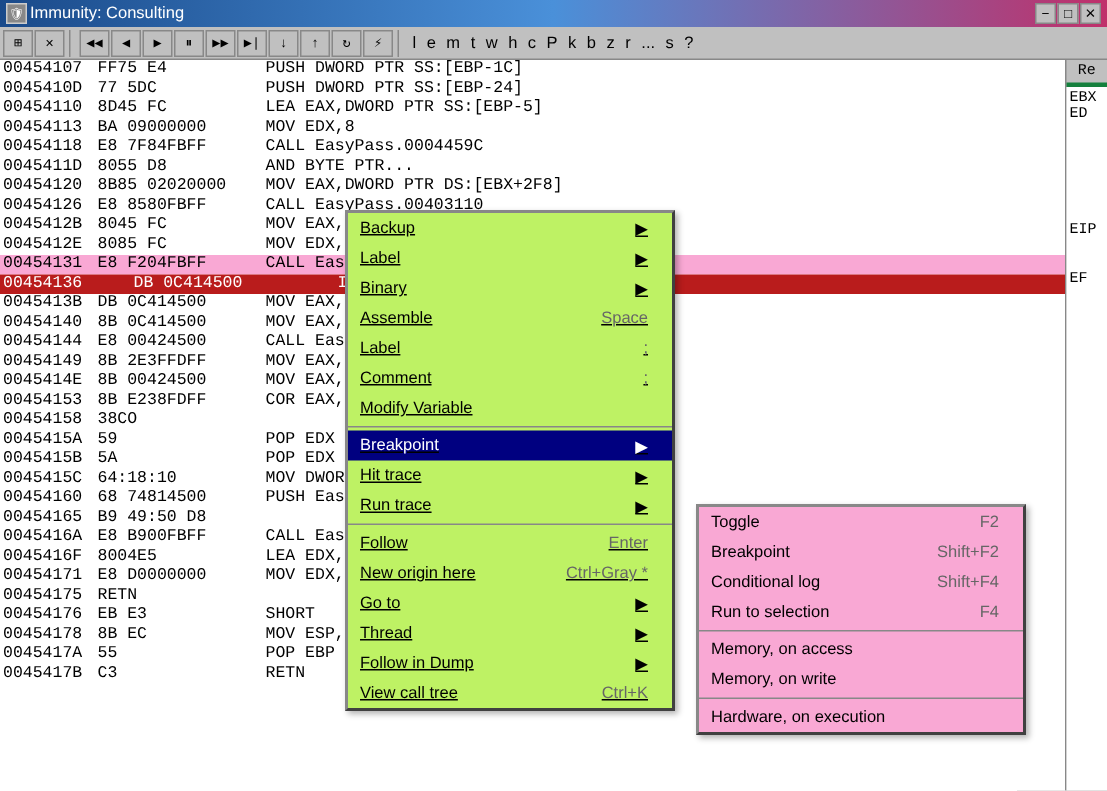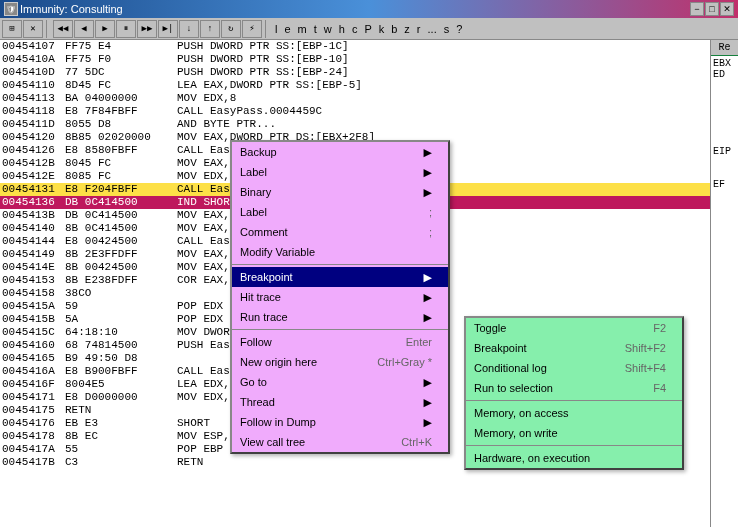--- a/index.html
+++ b/index.html
@@ -98,25 +98,26 @@
       position: relative;
     }
     .disasm-row {
       display: flex;
       height: 13px;
       line-height: 13px;
       font-size: 11px;
       white-space: nowrap;
     }
     .disasm-row.selected {
-      background: #be185d;
+      background: #b91c1c;
       color: #ffffff;
+      gap: 24px;
     }
     .disasm-row.highlighted {
-      background: #fde047;
+      background: #f9a8d4;
     }
     .addr {
       width: 65px;
       padding-left: 2px;
       color: #000;
       flex-shrink: 0;
     }
     .disasm-row.selected .addr,
     .disasm-row.selected .hex,
     .disasm-row.selected .asm {
@@ -138,21 +139,21 @@
       width: 28px;
       background: #c0c0c0;
       border-left: 1px solid #888;
       display: flex;
       flex-direction: column;
     }
     .right-panel-label {
       font-size: 10px;
       text-align: center;
       padding: 2px 0;
-      border-bottom: 1px solid #15803d;
+      border-bottom: 3px solid #15803d;
       color: #000;
     }
     .right-panel-content {
       flex: 1;
       background: #ffffff;
       font-size: 10px;
       padding: 2px;
       overflow: hidden;
     }
 
@@ -161,27 +162,28 @@
       position: absolute;
       top: 0; left: 0;
       width: 100%; height: 100%;
       z-index: 100;
       pointer-events: none;
     }
 
     
     .ctx-menu {
       position: absolute;
-      background: #f0abfc;
+      background: #bef264;
       border: 2px solid #888;
       border-right: 2px solid #404040;
       border-bottom: 2px solid #404040;
       min-width: 220px;
       pointer-events: all;
       box-shadow: 2px 2px 4px rgba(0,0,0,0.3);
+      text-decoration: underline;
     }
     .ctx-item {
       display: flex;
       justify-content: space-between;
       align-items: center;
       padding: 2px 16px 2px 8px;
       height: 20px;
       cursor: pointer;
       font-size: 11px;
       font-family: Arial, sans-serif;
@@ -202,27 +204,28 @@
     }
     .ctx-separator {
       height: 1px;
       background: #888;
       margin: 2px 0;
     }
 
     
     .ctx-submenu {
       position: absolute;
-      background: #86efac;
+      background: #f9a8d4;
       border: 2px solid #888;
       border-right: 2px solid #404040;
       border-bottom: 2px solid #404040;
       min-width: 220px;
       pointer-events: all;
       box-shadow: 2px 2px 4px rgba(0,0,0,0.3);
+      margin-top: 20px;
     }
 
   </style>
 </head>
 <body>
 
 <div class="title-bar">
   <div class="title-bar-left">
     <div class="title-bar-icon">🛡</div>
     <span>Immunity: Consulting</span>
@@ -268,37 +271,32 @@
 
 <div class="main-area">
 
   <div class="disasm-panel" id="disasm-panel">
   <div class="disasm-row">
         <span class="addr">00454107</span>
         <span class="hex">FF75 E4</span>
         <span class="asm">PUSH DWORD PTR SS:[EBP-1C]</span>
       </div>
       <div class="disasm-row">
-        <span class="addr">0045410A</span>
-        <span class="hex">FF75 F0</span>
-        <span class="asm">PUSH DWORD PTR SS:[EBP-10]</span>
-      </div>
-      <div class="disasm-row">
         <span class="addr">0045410D</span>
         <span class="hex">77 5DC</span>
         <span class="asm">PUSH DWORD PTR SS:[EBP-24]</span>
       </div>
       <div class="disasm-row">
         <span class="addr">00454110</span>
         <span class="hex">8D45 FC</span>
         <span class="asm">LEA EAX,DWORD PTR SS:[EBP-5]</span>
       </div>
       <div class="disasm-row">
         <span class="addr">00454113</span>
-        <span class="hex">BA 04000000</span>
+        <span class="hex">BA 09000000</span>
         <span class="asm">MOV EDX,8</span>
       </div>
       <div class="disasm-row">
         <span class="addr">00454118</span>
         <span class="hex">E8 7F84FBFF</span>
         <span class="asm">CALL EasyPass.0004459C</span>
       </div>
       <div class="disasm-row">
         <span class="addr">0045411D</span>
         <span class="hex">8055 D8</span>
@@ -453,20 +451,24 @@
       </div>
       <div class="ctx-item">
         <span>Label</span>
         <span class="arrow">▶</span>
       </div>
       <div class="ctx-item">
         <span>Binary</span>
         <span class="arrow">▶</span>
       </div>
       <div class="ctx-item">
+        <span>Assemble</span>
+        <span class="shortcut">Space</span>
+      </div>
+      <div class="ctx-item">
         <span>Label</span>
         <span class="shortcut">;</span>
       </div>
       <div class="ctx-item">
         <span>Comment</span>
         <span class="shortcut">;</span>
       </div>
       <div class="ctx-item">
         <span>Modify Variable</span>
       </div>

